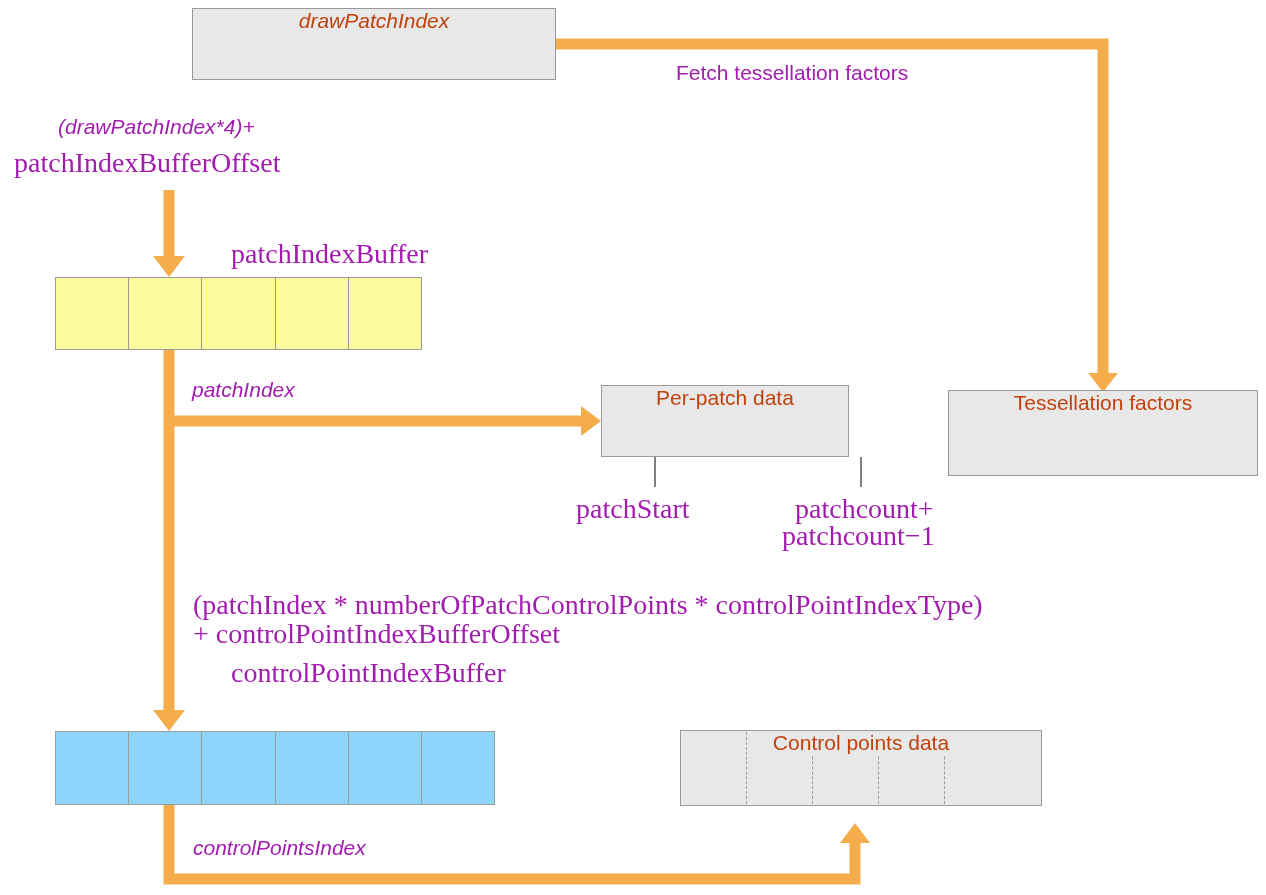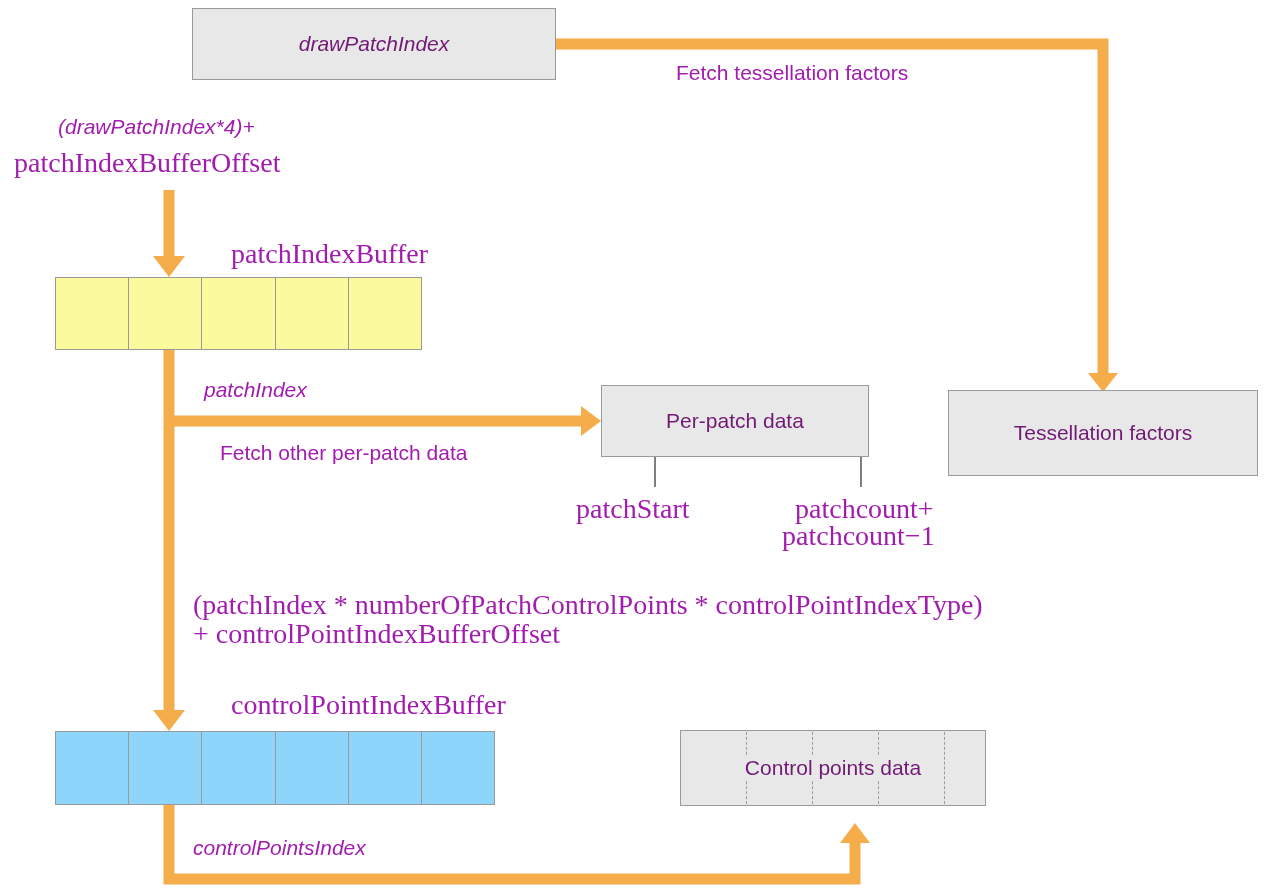--- a/index.html
+++ b/index.html
@@ -5,23 +5,23 @@
   html,body{margin:0;padding:0;background:#ffffff;}
   body{font-family:"Liberation Sans",sans-serif;}
   #stage{position:relative;width:1266px;height:895px;background:#ffffff;overflow:hidden;}
   svg#wires{position:absolute;left:0;top:0;width:1266px;height:895px;}
 
   .box{
     position:absolute;
     background:#e8e8e8;
     border:1.5px solid #9a9a9a;
     box-sizing:border-box;
-    display:flex;align-items:center;justify-content:center;
+    display:flex;align-items:flex-start;justify-content:center;
     font-family:"Liberation Sans",sans-serif;
-    font-size:21px;color:#701a75;
+    font-size:21px;color:#c2410c;
   }
   .box.italic{font-style:italic;}
 
   .buf{
     position:absolute;
     box-sizing:border-box;
     display:flex;
     border:1.5px solid #9a9a9a;
   }
   .buf .cell{flex:1 1 0;box-sizing:border-box;border-right:1.5px solid #9a9a9a;}
@@ -76,29 +76,29 @@
     <g>
       <path d="M169,805 L169,879 L855,879 L855,841" stroke="#f5ad4b" stroke-width="11" fill="none" stroke-linejoin="miter"></path>
       <path d="M840,843 L870,843 L855,823 Z" fill="#f5ad4b"></path>
     </g>
   </svg>
 
   <div class="box italic" style="left:192px;top:8px;width:364px;height:72px;">
     <span>drawPatchIndex</span>
   </div>
 
-  <div class="box" style="left:601px;top:385px;width:268px;height:72px;">
+  <div class="box" style="left:601px;top:385px;width:248px;height:72px;">
     <span>Per-patch data</span>
   </div>
 
   <div class="box" style="left:948px;top:390px;width:310px;height:86px;">
     <span>Tessellation factors</span>
   </div>
 
-  <div class="box" style="left:680px;top:730px;width:306px;height:76px;">
+  <div class="box" style="left:680px;top:730px;width:362px;height:76px;">
     <span style="position:relative;z-index:2;background:#e8e8e8;padding:0 4px;">Control points data</span>
   </div>
 
   <div class="cpd-dash" style="left:746px;top:732px;height:72px;"></div>
   <div class="cpd-dash" style="left:812px;top:732px;height:72px;"></div>
   <div class="cpd-dash" style="left:878px;top:732px;height:72px;"></div>
   <div class="cpd-dash" style="left:944px;top:732px;height:72px;"></div>
 
   <div class="buf yellow" style="left:55px;top:277px;width:367px;height:73px;">
     <div class="cell"></div>
@@ -122,29 +122,28 @@
     <line x1="861" y1="457" x2="861" y2="487" stroke="#7f7f7f" stroke-width="2"></line>
   </svg>
 
   <div class="lbl sans" style="left:676px;top:60px;">Fetch tessellation factors</div>
 
   <div class="lbl ital" style="left:58px;top:114px;">(drawPatchIndex*4)+</div>
   <div class="lbl mono" style="left:14px;top:146px;">patchIndexBufferOffset</div>
 
   <div class="lbl mono" style="left:231px;top:237px;">patchIndexBuffer</div>
 
-  <div class="lbl ital" style="left:192px;top:377px;margin-left:12px;">patchIndex</div>
+  <div class="lbl ital" style="left:192px;top:377px;">patchIndex</div>
 
-  <div class="lbl sans" style="left:220px;top:440px;">Fetch other per-patch data</div>
 
   <div class="lbl mono" style="left:576px;top:492px;">patchStart</div>
 
   <div class="lbl mono" style="left:795px;top:492px;">patchcount+</div>
   <div class="lbl mono" style="left:782px;top:519px;">patchcount−1</div>
 
   <div class="lbl mono" style="left:193px;top:588px;">(patchIndex * numberOfPatchControlPoints * controlPointIndexType)</div>
   <div class="lbl mono" style="left:193px;top:617px;">+ controlPointIndexBufferOffset</div>
 
-  <div class="lbl mono" style="left:231px;top:688px;text-align:center;">controlPointIndexBuffer</div>
+  <div class="lbl mono" style="left:231px;top:656px;text-align:center;">controlPointIndexBuffer</div>
 
   <div class="lbl ital" style="left:193px;top:835px;">controlPointsIndex</div>
 
 </div>
 
 </body></html>

